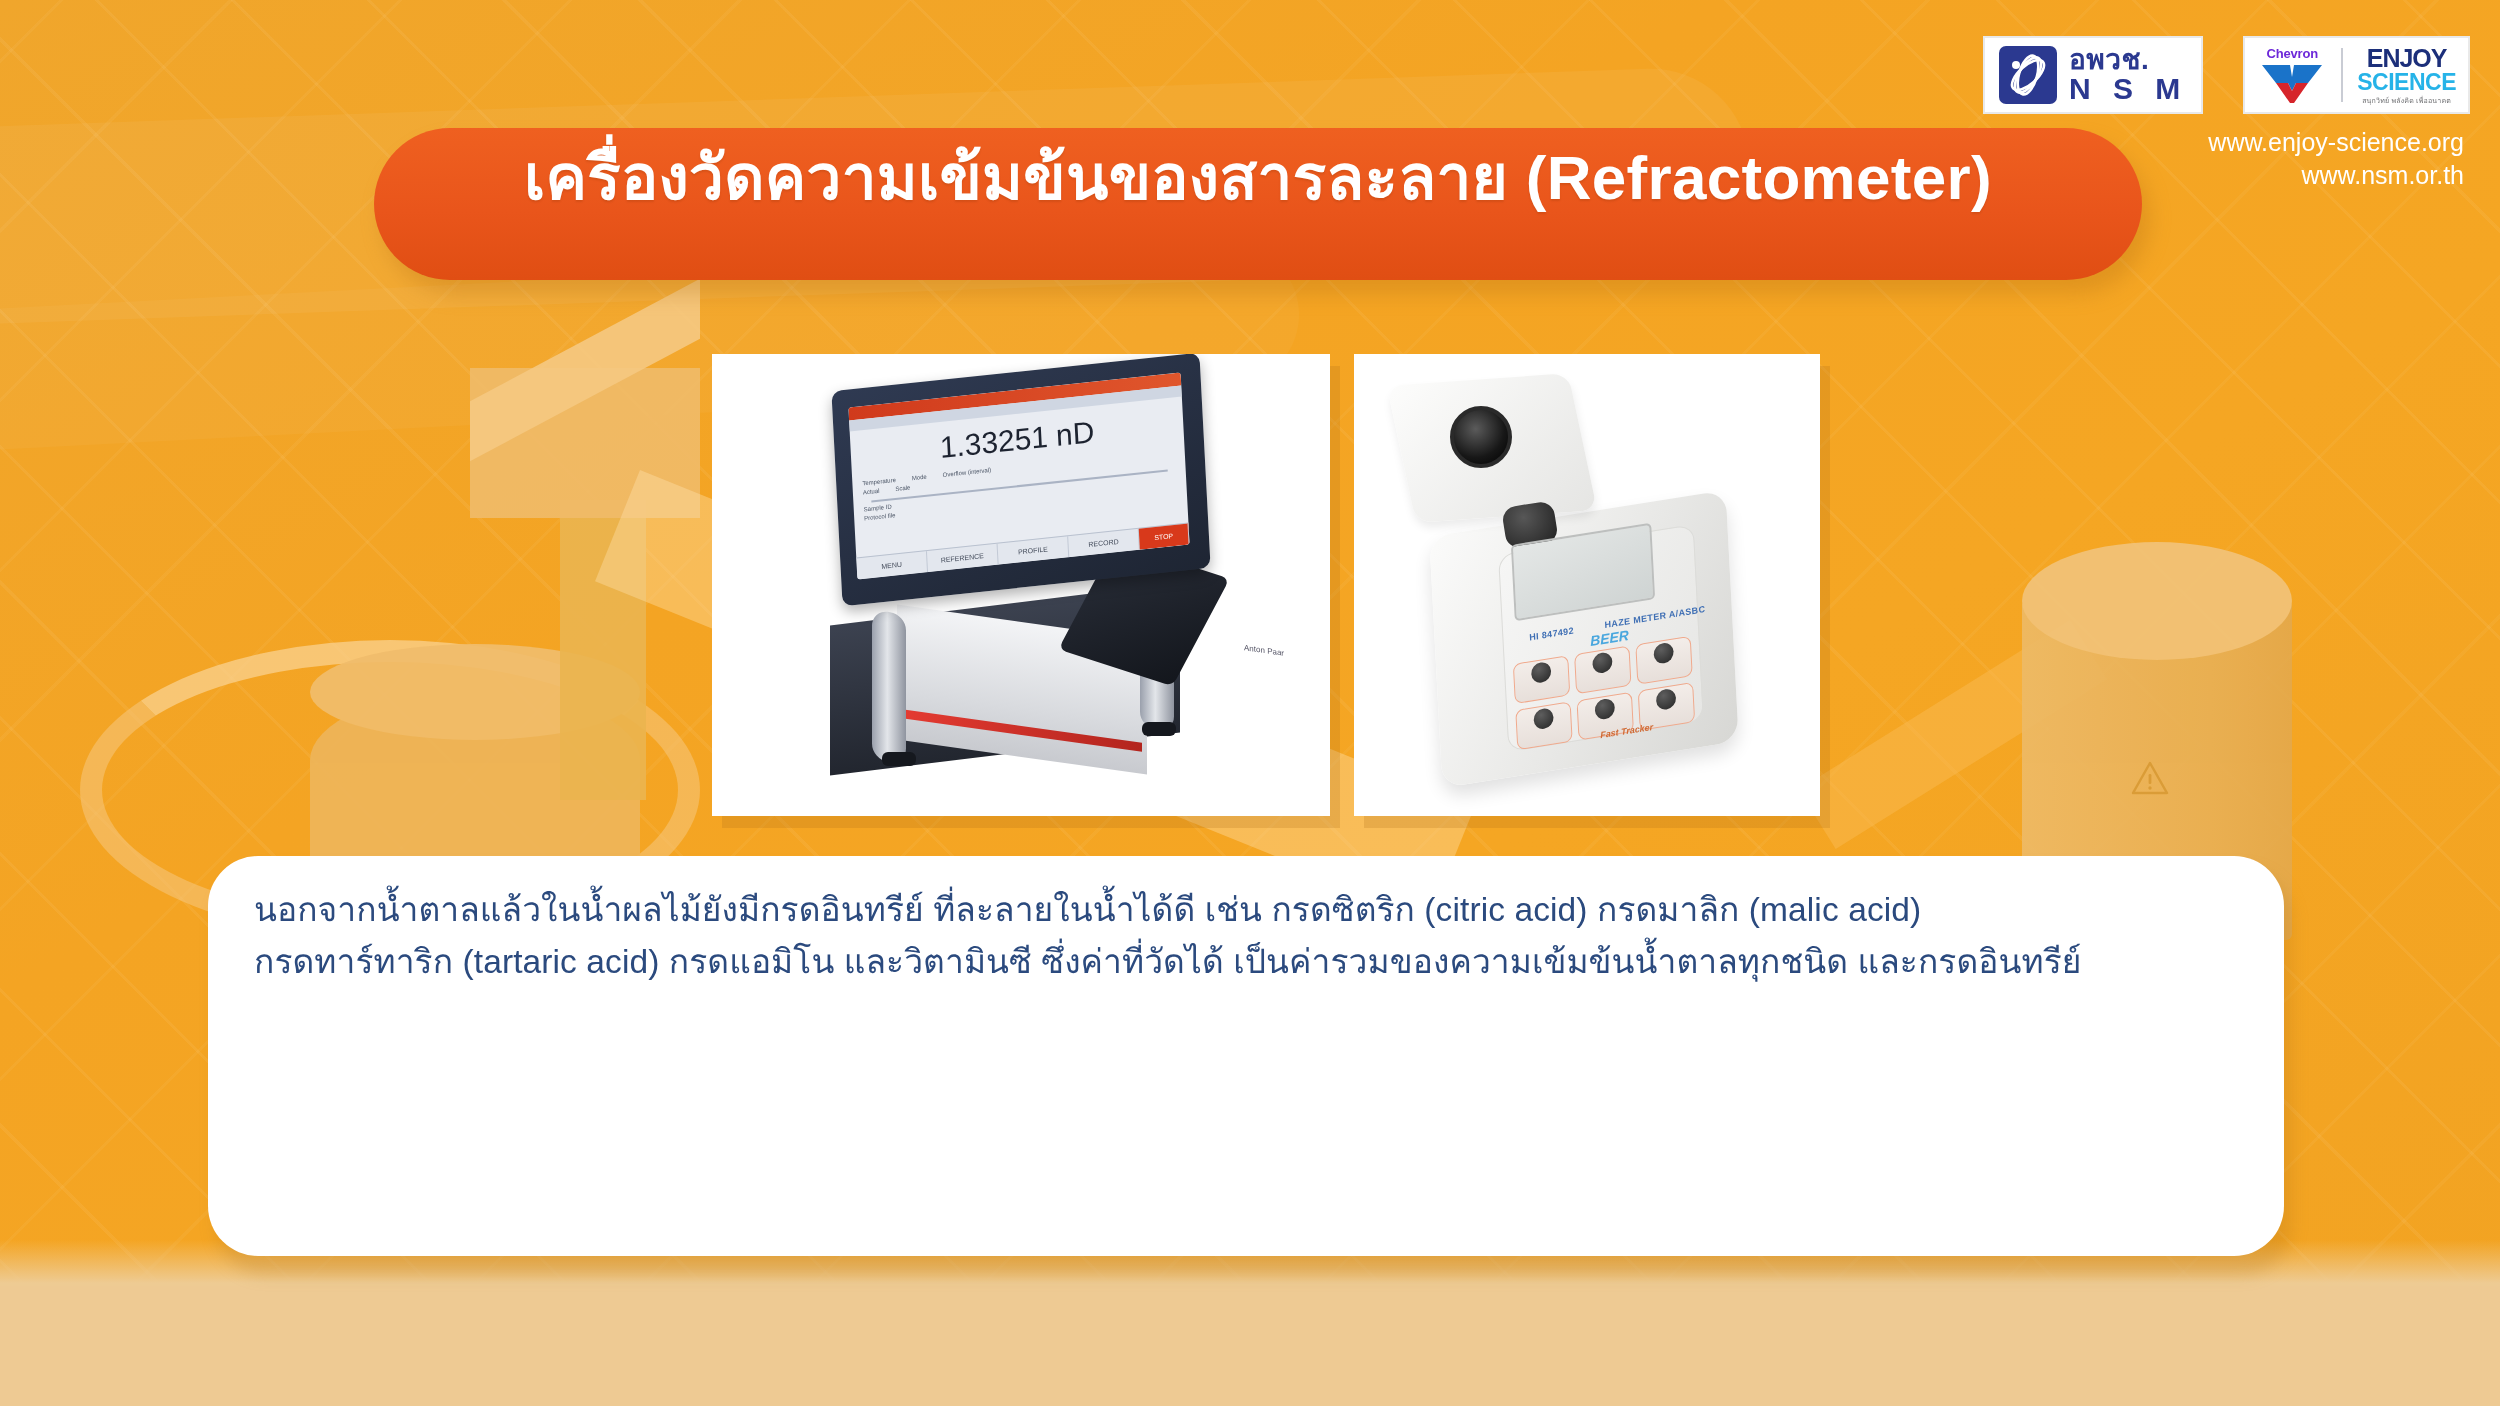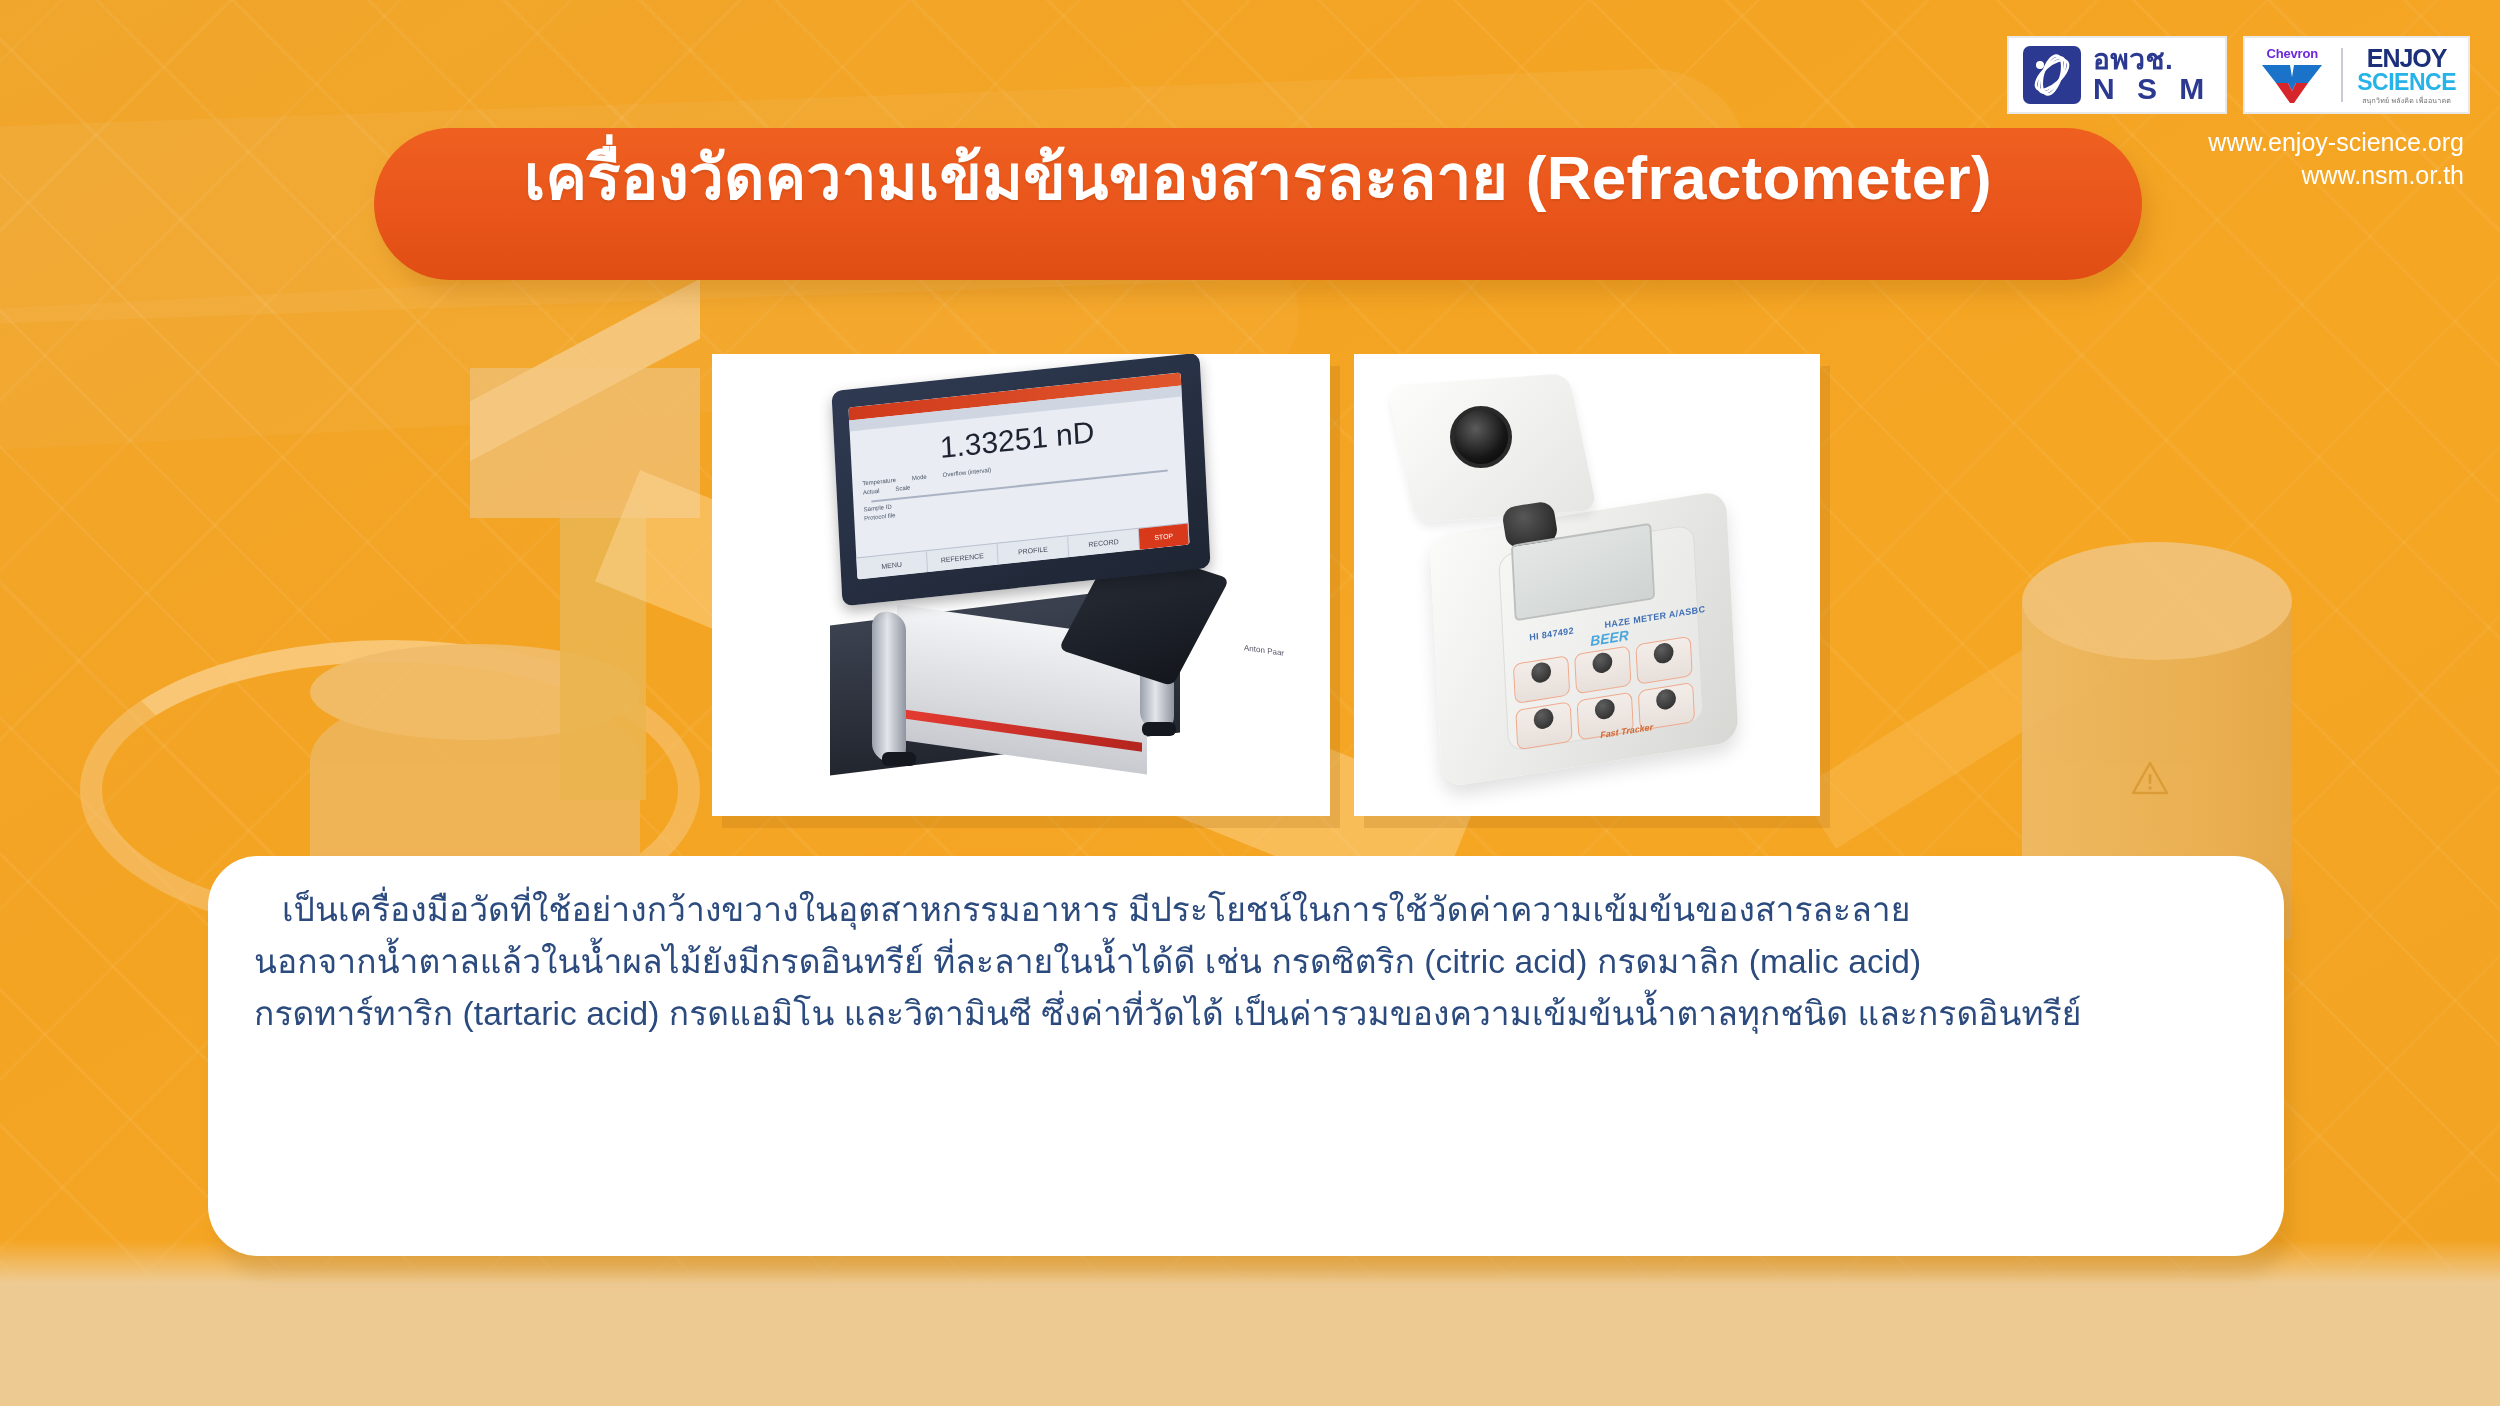--- a/index.html
+++ b/index.html
@@ -103,20 +103,21 @@
 
   
   .logo-row {
     position:absolute; right: 30px; top: 36px;
     display:flex; gap: 16px; align-items:stretch; z-index: 8;
   }
   .logo-box {
     background:#ffffff; border:2px solid #e9e9e9;
     display:flex; align-items:center; justify-content:center;
     padding: 8px 14px;
+    margin-left: 24px;
   }
   .nsm-box { gap: 12px; }
   .nsm-mark {
     width: 58px; height: 58px; background:#2b3990; border-radius:7px;
     position:relative; flex:none;
   }
   .nsm-mark svg { position:absolute; inset:0; }
   .nsm-text { line-height: 1.0; color:#2b3990; font-weight: 800; }
   .nsm-th { font-size: 28px; letter-spacing: .5px; }
   .nsm-en { font-size: 30px; letter-spacing: 7px; }
@@ -481,20 +482,19 @@
             <i></i>
           </div>
       </div>
       <div class="hh-fast">Fast Tracker</div>
     </div>
   </div>
 
   <div class="card-shadow"></div>
   <div class="body-card">
     <div class="body-text">
-      <p class="first">เป็นเครื่องมือวัดที่ใช้อย่างกว้างขวางในอุตสาหกรรมอาหาร มีประโยชน์ในการใช้วัดค่าความเข้มข้นของสารละลาย</p>
       <p>นอกจากน้ำตาลแล้วในน้ำผลไม้ยังมีกรดอินทรีย์ ที่ละลายในน้ำได้ดี เช่น กรดซิตริก (citric acid) กรดมาลิก (malic acid)</p>
       <p>กรดทาร์ทาริก (tartaric acid) กรดแอมิโน และวิตามินซี ซึ่งค่าที่วัดได้ เป็นค่ารวมของความเข้มข้นน้ำตาลทุกชนิด และกรดอินทรีย์</p>
     </div>
   </div>
 
 
 </div>
 
 </body></html>

